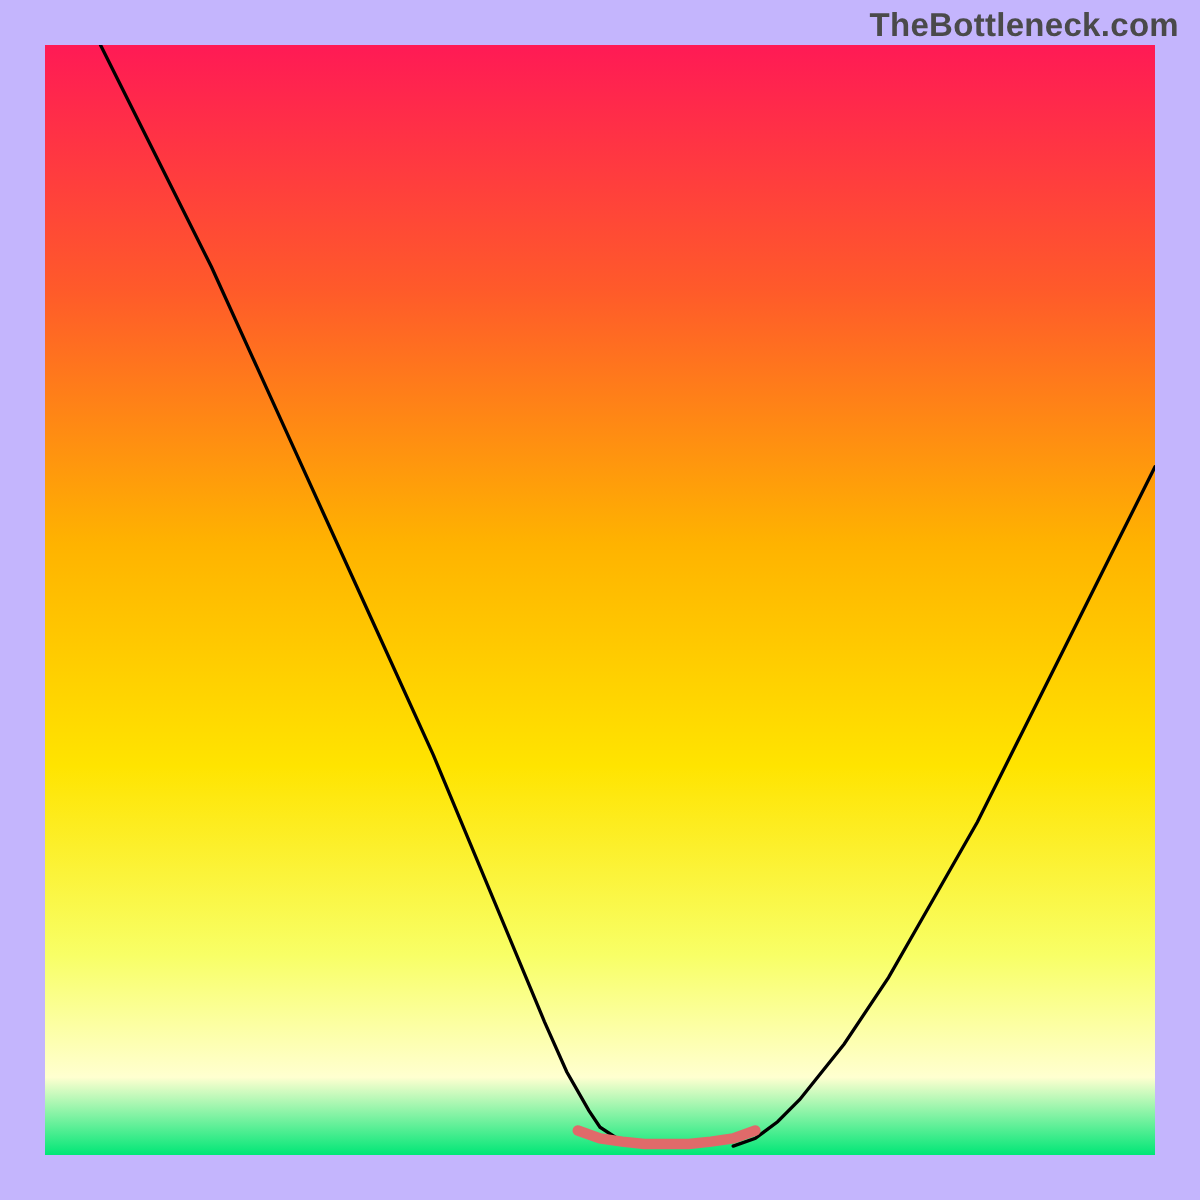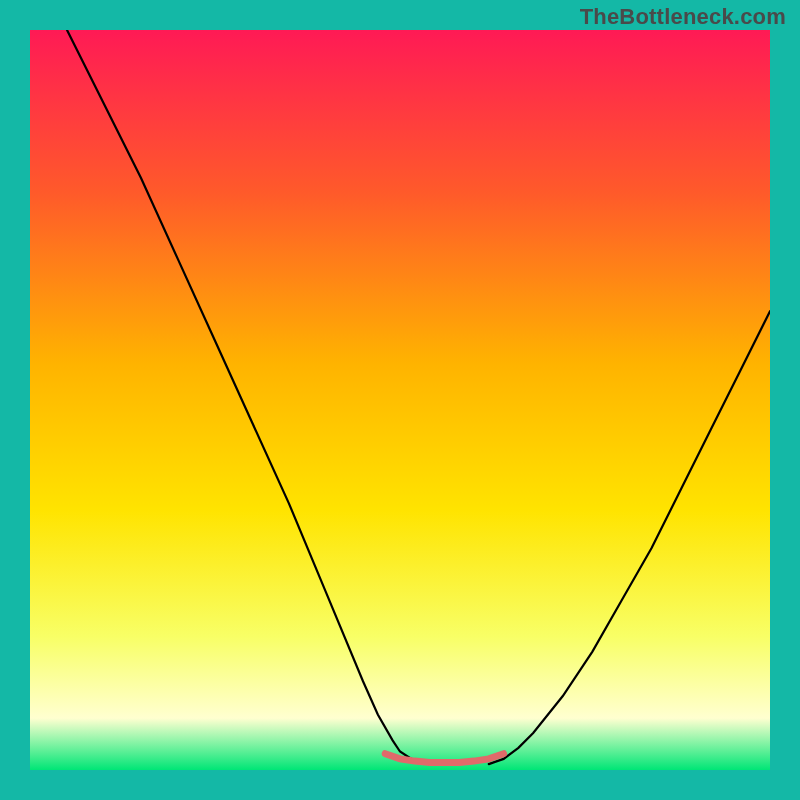--- a/index.html
+++ b/index.html
@@ -8,21 +8,21 @@
     width: 800px;
     height: 800px;
     background: #000;
     overflow: hidden;
     font-family: Arial, Helvetica, sans-serif;
   }
   .frame {
     position: relative;
     width: 800px;
     height: 800px;
-    background: #14b8a6;
+    background: #c4b5fd;
   }
   .watermark {
     position: absolute;
     top: 4px;
     right: 14px;
     color: #4a4a4a;
     font-size: 22px;
     font-weight: bold;
     letter-spacing: 0.2px;
     z-index: 10;

